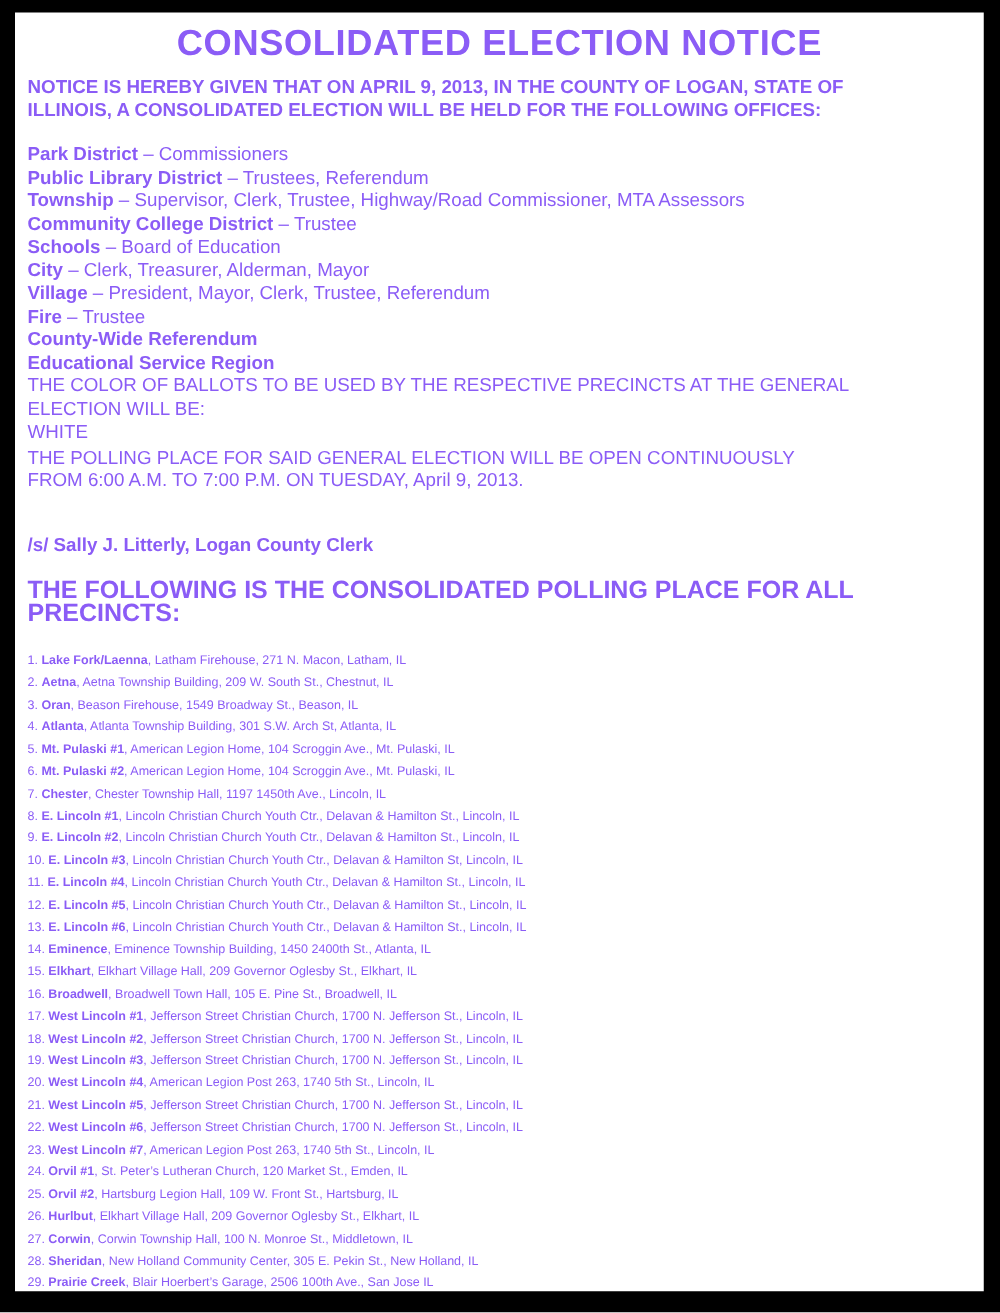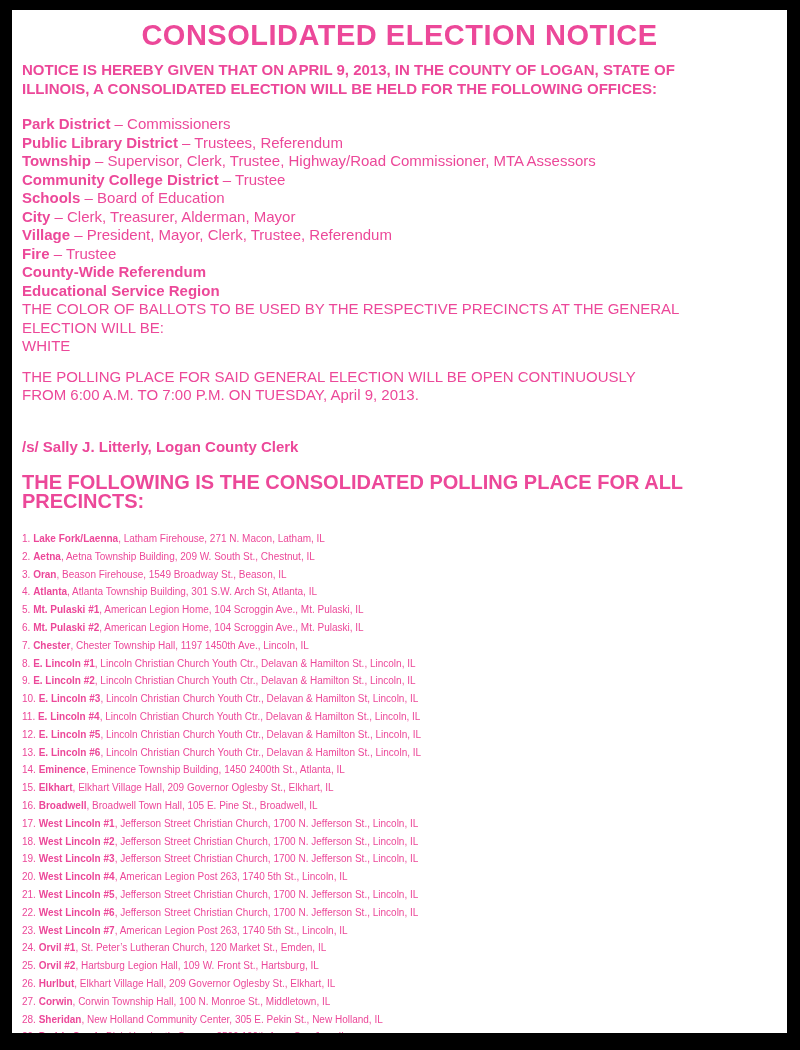--- a/index.html
+++ b/index.html
@@ -6,21 +6,21 @@
   .page {
     position: relative;
     width: 800px;
     height: 1050px;
     box-sizing: border-box;
     background: #ffffff;
     border: solid #000000;
     border-width: 10px 13px 17px 12px;
     padding: 8px 10px 0 10px;
     font-family: "Liberation Sans", sans-serif;
-    color: #ec4899;
+    color: #8b5cf6;
     overflow: hidden;
   }
   .title {
     font-size: 29px;
     font-weight: bold;
     text-align: center;
     margin: 0;
     line-height: 34px;
     letter-spacing: 0.5px;
   }
@@ -28,21 +28,21 @@
     font-size: 15px;
     line-height: 18.5px;
     white-space: pre-line;
     margin: 0;
   }
   .intro { margin-top: 9px; font-weight: bold; }
   .offices { margin-top: 17px; }
   .office-line { font-size: 15px; line-height: 18.5px; }
   .office-line .office-name { font-weight: bold; }
   .ballot { }
-  .polling { margin-top: 12px; }
+  .polling { margin-top: 2px; }
   .signature { margin-top: 33px; font-size: 15px; line-height: 18.5px; font-weight: bold; }
   .precincts-heading { margin-top: 17px; font-size: 20px; line-height: 18.5px; font-weight: bold; }
   .precincts { margin-top: 20px; }
   .precinct-line { font-size: 10px; line-height: 17.8px; white-space: nowrap; }
   .precinct-name { font-weight: bold; }
 </style>
 </head>
 <body>
 
 <div class="page">

